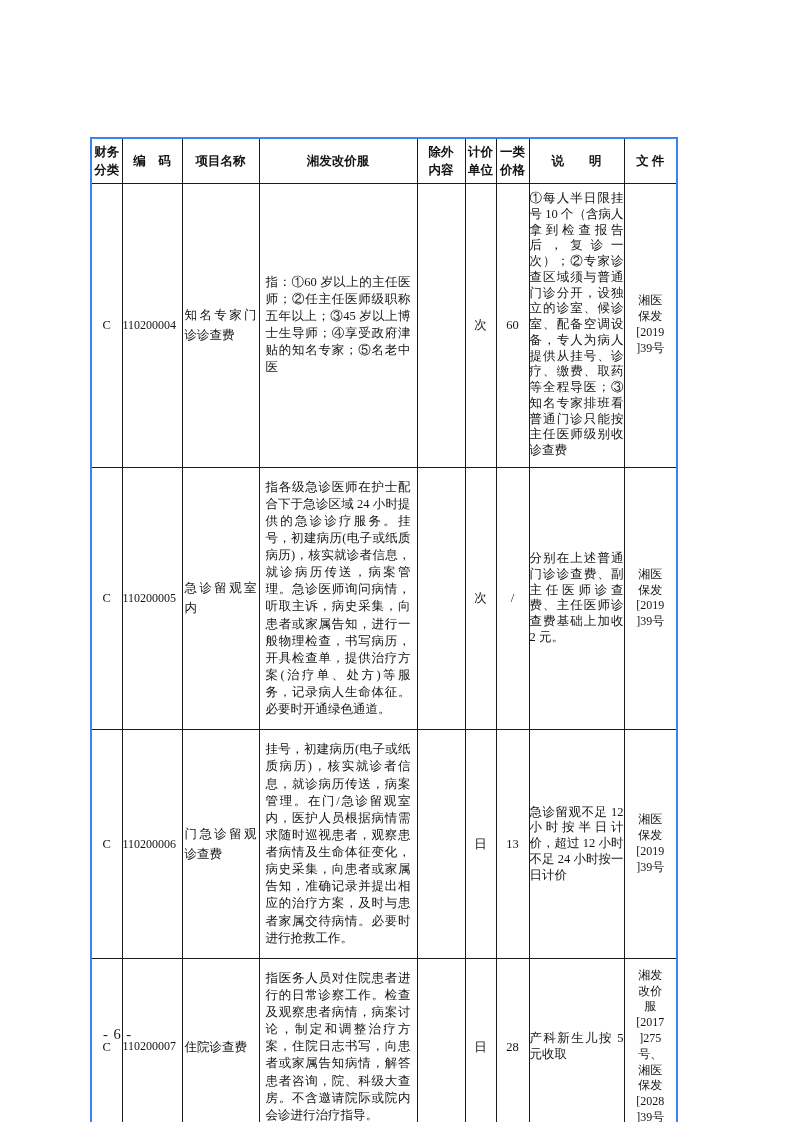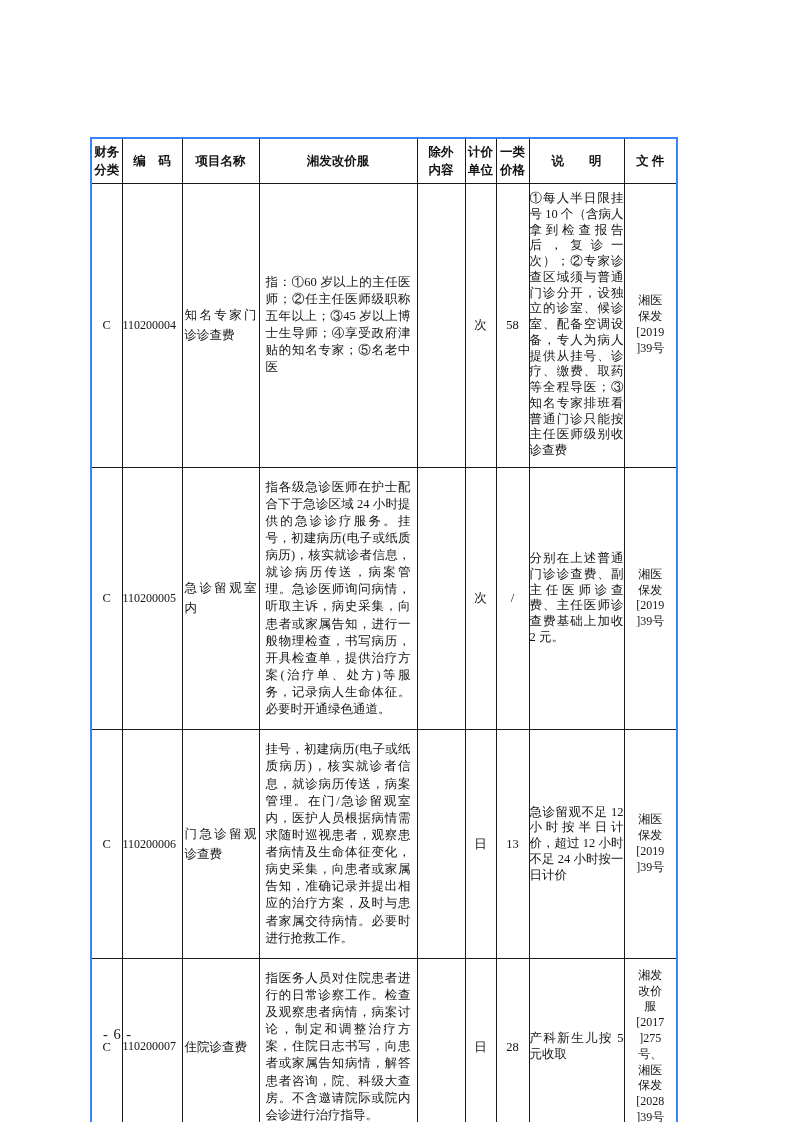--- a/index.html
+++ b/index.html
@@ -106,21 +106,21 @@
       </tr>
     </thead>
     <tbody>
       <tr style="height:284px">
         <td class="cell-center">C</td>
         <td class="cell-code">110200004</td>
         <td class="cell-name">知名专家门诊诊查费</td>
         <td class="cell-content">指：①60 岁以上的主任医师；②任主任医师级职称五年以上；③45 岁以上博士生导师；④享受政府津贴的知名专家；⑤名老中医</td>
         <td class="cell-center"></td>
         <td class="cell-center">次</td>
-        <td class="cell-center">58</td>
+        <td class="cell-center">60</td>
         <td class="cell-note">①每人半日限挂号 10 个（含病人拿到检查报告后，复诊一次）；②专家诊查区域须与普通门诊分开，设独立的诊室、候诊室、配备空调设备，专人为病人提供从挂号、诊疗、缴费、取药等全程导医；③知名专家排班看普通门诊只能按主任医师级别收诊查费</td>
         <td class="cell-doc">湘医保发[2019]39号</td>
       </tr>
       <tr style="height:213px">
         <td class="cell-center">C</td>
         <td class="cell-code">110200005</td>
         <td class="cell-name">急诊留观室内</td>
         <td class="cell-content">指各级急诊医师在护士配合下于急诊区域 24 小时提供的急诊诊疗服务。挂号，初建病历(电子或纸质病历)，核实就诊者信息，就诊病历传送，病案管理。急诊医师询问病情，听取主诉，病史采集，向患者或家属告知，进行一般物理检查，书写病历，开具检查单，提供治疗方案(治疗单、处方)等服务，记录病人生命体征。必要时开通绿色通道。</td>
         <td class="cell-center"></td>
         <td class="cell-center">次</td>

